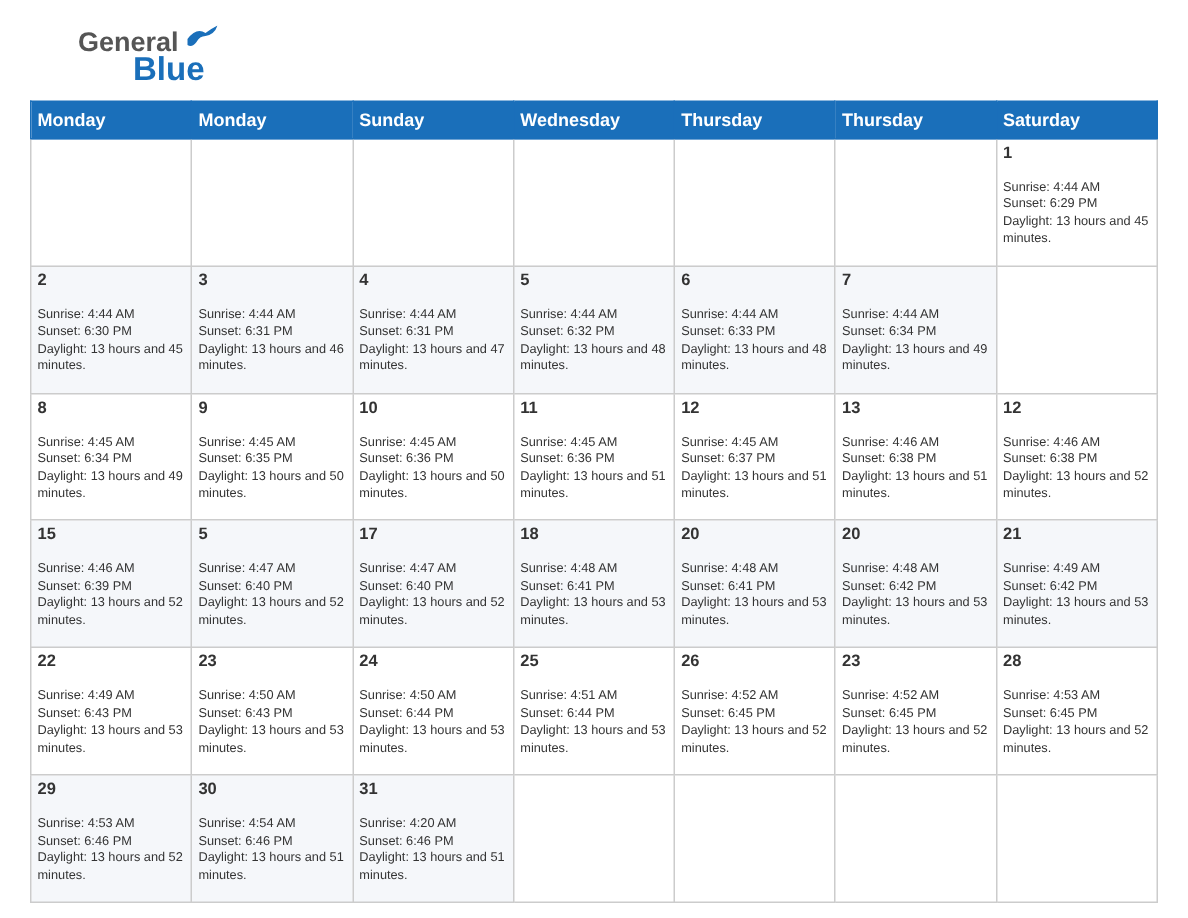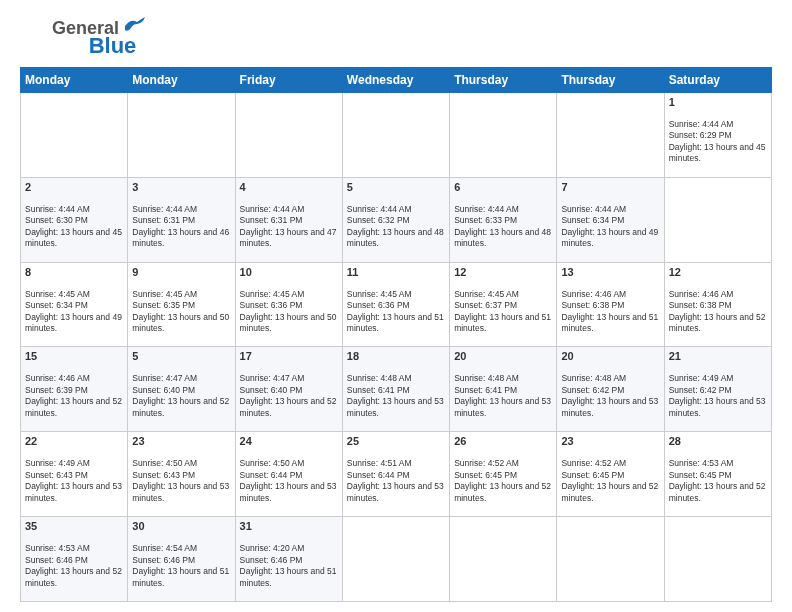--- a/index.html
+++ b/index.html
@@ -111,21 +111,21 @@
       <div class="main-title"></div>
       <div class="subtitle"></div>
     </div>
   </div>
 
   <table class="calendar">
     <thead>
       <tr>
       <th>Monday</th>
           <th>Monday</th>
-          <th>Friday</th>
+          <th>Sunday</th>
           <th>Wednesday</th>
           <th>Thursday</th>
           <th>Thursday</th>
           <th>Saturday</th>
         </tr>
     </thead>
     <tbody id="cal-body">
     <tr>
           <td class="empty-cell"></td>
           <td class="empty-cell"></td>
@@ -306,21 +306,21 @@
           </td>
           <td>
             <span class="day-num">28</span>
             <div class="day-info" style="white-space: pre-line;">Sunrise: 4:53 AM
 Sunset: 6:45 PM
 Daylight: 13 hours and 52 minutes.</div>
           </td>
         </tr>
         <tr>
           <td>
-            <span class="day-num">35</span>
+            <span class="day-num">29</span>
             <div class="day-info" style="white-space: pre-line;">Sunrise: 4:53 AM
 Sunset: 6:46 PM
 Daylight: 13 hours and 52 minutes.</div>
           </td>
           <td>
             <span class="day-num">30</span>
             <div class="day-info" style="white-space: pre-line;">Sunrise: 4:54 AM
 Sunset: 6:46 PM
 Daylight: 13 hours and 51 minutes.</div>
           </td>

